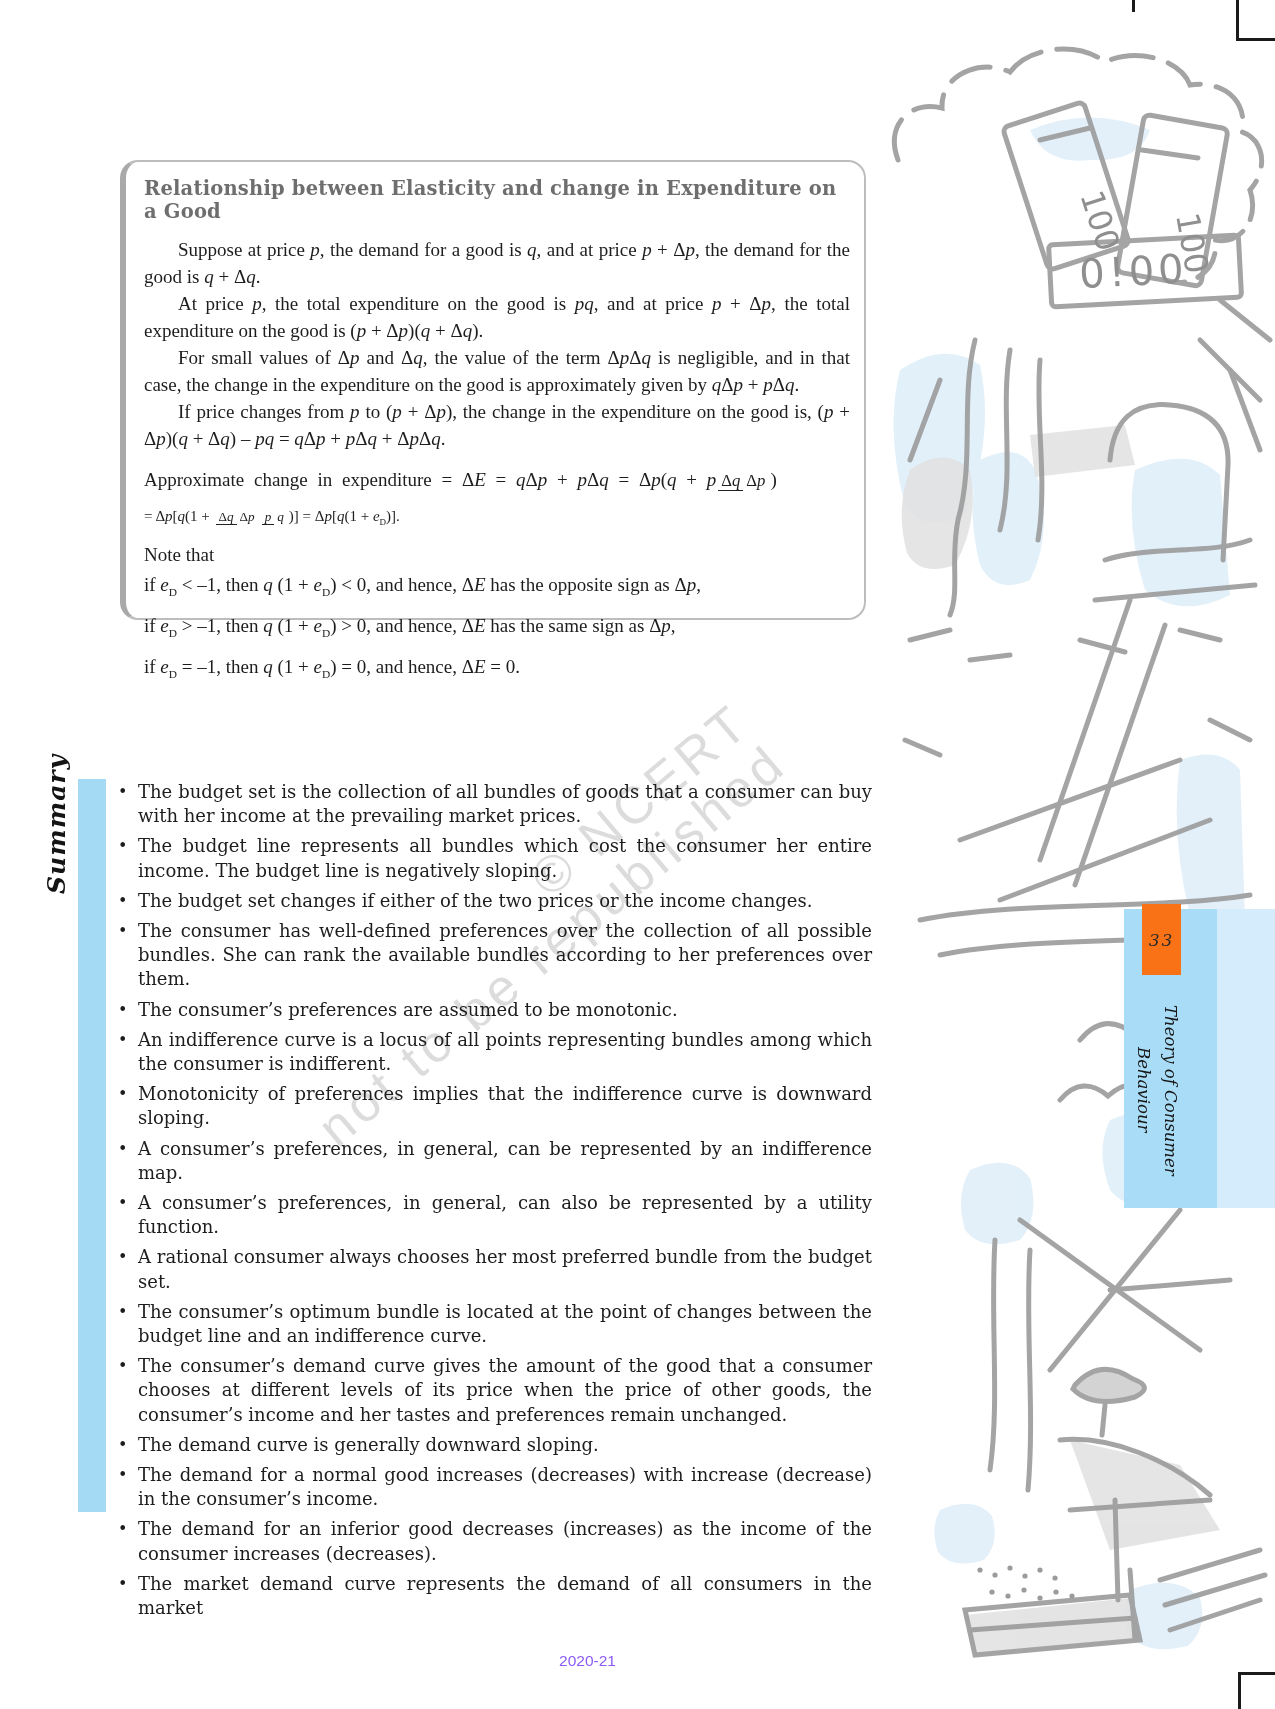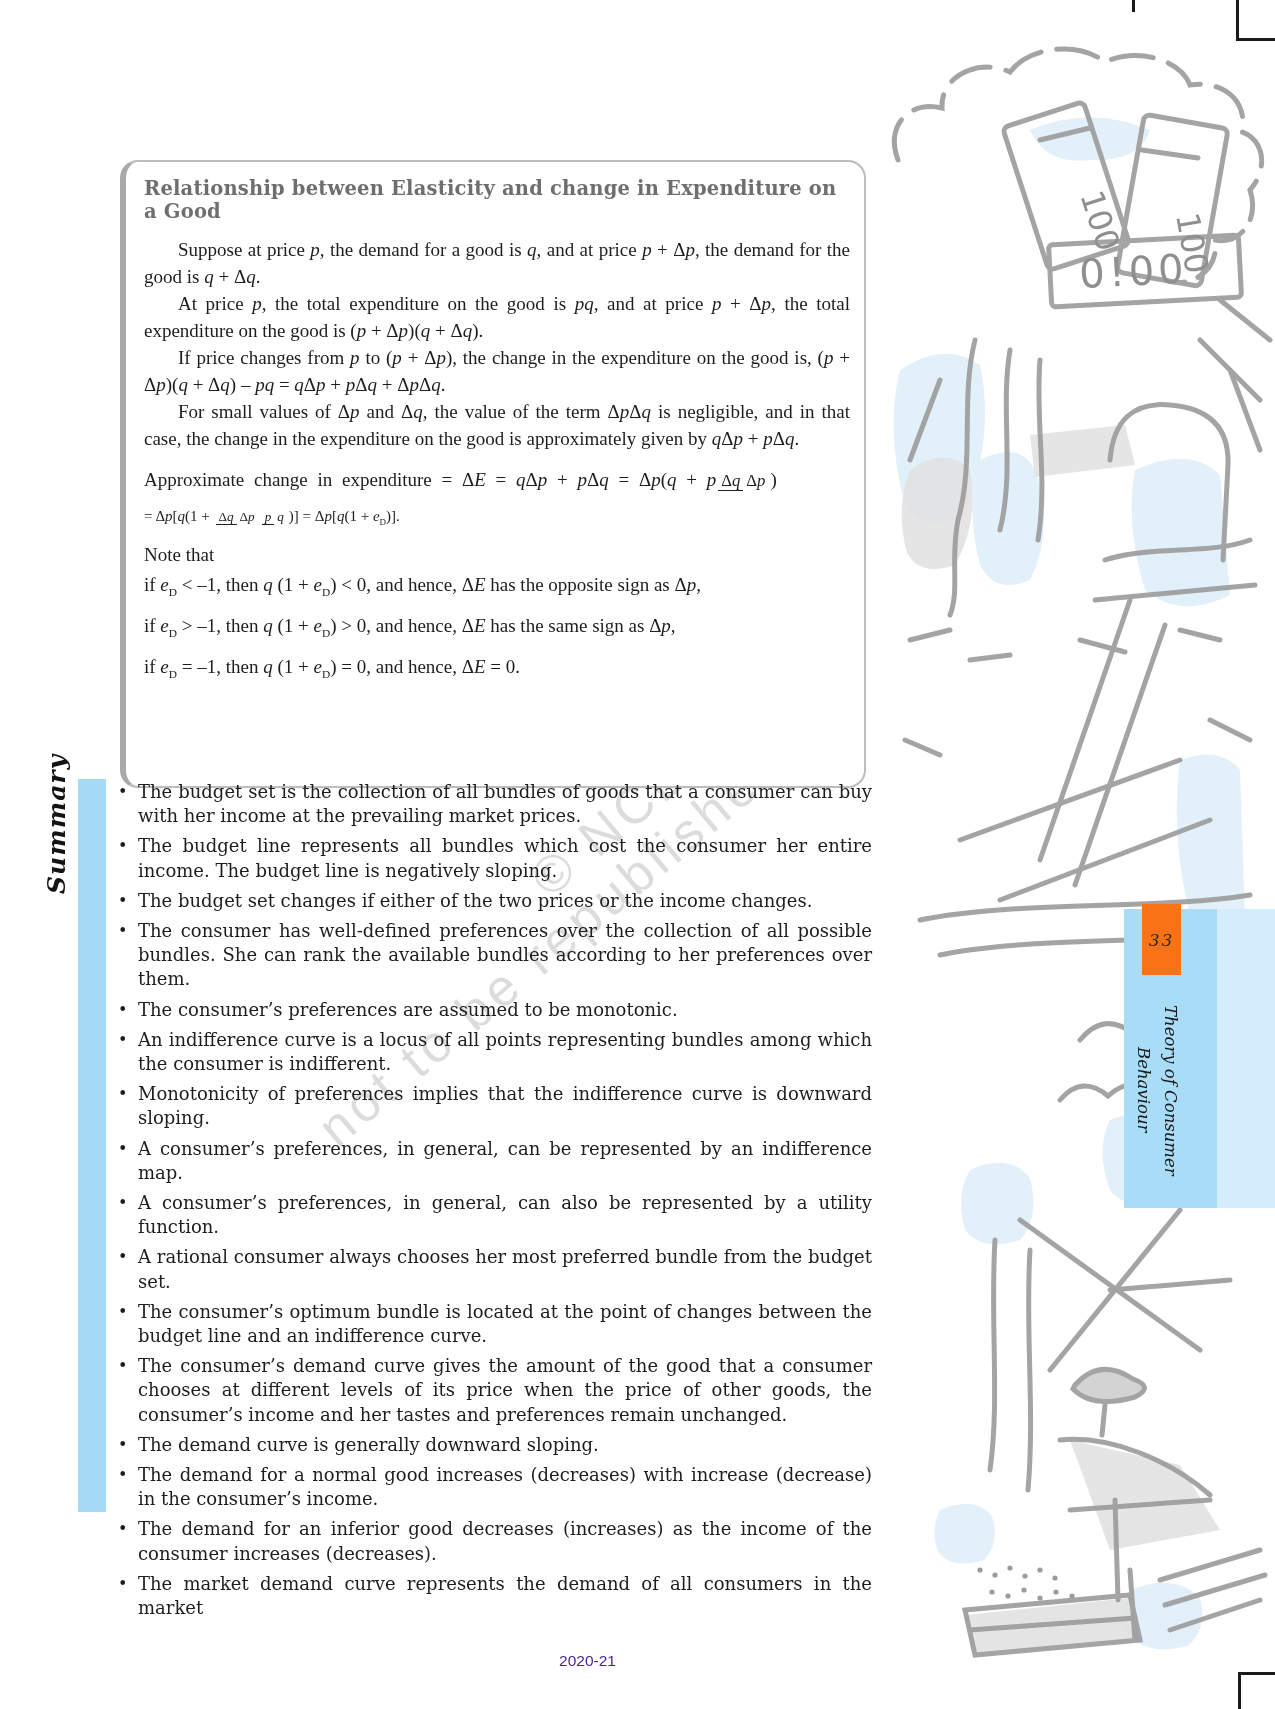--- a/index.html
+++ b/index.html
@@ -8,21 +8,21 @@
 
   
   .mark{position:absolute;background:#1a1a1a;}
 
   
   .wm{position:absolute;z-index:1;color:rgba(120,120,120,0.26);
       font-family:"Liberation Sans",sans-serif;font-size:52px;letter-spacing:5px;
       white-space:nowrap;transform:translate(-50%,-50%) rotate(-40deg);}
 
   
-  #elasticity-box{position:absolute;left:120px;top:160px;width:746px;height:628px;
+  #elasticity-box{position:absolute;left:120px;top:160px;width:746px;height:460px;
       background:#ffffff;border:2px solid #bdbdbd;border-left:6px solid #a9a9a9;
       border-radius:18px;box-sizing:border-box;padding:15px 14px 0 18px;z-index:2;}
   #elasticity-box h2{margin:0 0 13px 0;font-family:"DejaVu Serif",serif;
       font-size:19.5px;font-weight:bold;color:#6e6e6e;letter-spacing:.2px;}
   .boxp{margin:0;font-size:19px;line-height:27px;text-align:justify;}
   .boxp.ind{text-indent:34px;}
   .formula{margin:14px 0 4px 0;font-size:19px;line-height:27px;word-spacing:5px;}
   .formula2{margin:10px 0 4px 0;font-size:15px;line-height:27px;}
   .notelabel{margin:8px 0 2px 0;font-size:19px;}
   .casep{margin:0;font-size:19px;line-height:33px;}
@@ -52,21 +52,21 @@
       background:#f97316;z-index:4;display:flex;align-items:center;justify-content:center;
       font-family:"DejaVu Serif",serif;font-style:italic;font-size:17px;
       letter-spacing:2px;color:#2a2a2a;}
   #chapter-title{position:absolute;left:1126px;top:982px;height:216px;width:58px;z-index:4;
       writing-mode:vertical-rl;text-align:center;
       font-family:"DejaVu Serif",serif;font-style:italic;font-size:16.5px;
       line-height:27px;color:#161616;}
 
   
   #footer{position:absolute;left:520px;top:1652px;width:135px;text-align:center;z-index:2;
-      font-family:"Liberation Sans",sans-serif;font-size:15.5px;color:#4c1d95;}
+      font-family:"Liberation Sans",sans-serif;font-size:15.5px;color:#8b5cf6;}
 
   i{font-style:italic;}
 </style>
 </head>
 <body>
 
 <div id="page">
 
   <div class="mark" style="left:1132px;top:0;width:2.5px;height:12px;"></div>
   <div class="mark" style="left:1236px;top:0;width:2.5px;height:40px;"></div>
@@ -184,22 +184,22 @@
   </svg>
 
   <div class="wm" style="left:640px;top:800px;">© NCERT</div>
   <div class="wm" style="left:552px;top:945px;">not to be republished</div>
 
   <div id="elasticity-box">
     <h2>Relationship between Elasticity and change in Expenditure on a Good</h2>
     <div>
         <p class="boxp ind">Suppose at price <i>p</i>, the demand for a good is <i>q</i>, and at price <i>p</i> + Δ<i>p</i>, the demand for the good is <i>q</i> + Δ<i>q</i>.</p>
         <p class="boxp ind">At price <i>p</i>, the total expenditure on the good is <i>pq</i>, and at price <i>p</i> + Δ<i>p</i>, the total expenditure on the good is (<i>p</i> + Δ<i>p</i>)(<i>q</i> + Δ<i>q</i>).</p>
+        <p class="boxp ind">For small values of Δ<i>p</i> and Δ<i>q</i>, the value of the term Δ<i>p</i>Δ<i>q</i> is negligible, and in that case, the change in the expenditure on the good is approximately given by <i>q</i>Δ<i>p</i> + <i>p</i>Δ<i>q</i>.</p>
         <p class="boxp ind">If price changes from <i>p</i> to (<i>p</i> + Δ<i>p</i>), the change in the expenditure on the good is, (<i>p</i> + Δ<i>p</i>)(<i>q</i> + Δ<i>q</i>) – <i>pq</i> = <i>q</i>Δ<i>p</i> + <i>p</i>Δ<i>q</i> + Δ<i>p</i>Δ<i>q</i>.</p>
-        <p class="boxp ind">For small values of Δ<i>p</i> and Δ<i>q</i>, the value of the term Δ<i>p</i>Δ<i>q</i> is negligible, and in that case, the change in the expenditure on the good is approximately given by <i>q</i>Δ<i>p</i> + <i>p</i>Δ<i>q</i>.</p>
       </div>
     <p class="formula">Approximate change in expenditure = Δ<i>E</i> = <i>q</i>Δ<i>p</i> + <i>p</i>Δ<i>q</i> = Δ<i>p</i>(<i>q</i> + <i>p</i><span class="frac">
           <span class="num">Δ<i>q</i></span>
           <span class="den">Δ<i>p</i></span>
         </span>)</p>
     <p class="formula2">= Δ<i>p</i>[<i>q</i>(1 + <span class="frac">
           <span class="num">Δ<i>q</i></span>
           <span class="den">Δ<i>p</i></span>
         </span><span class="frac">
           <span class="num"><i>p</i></span>

